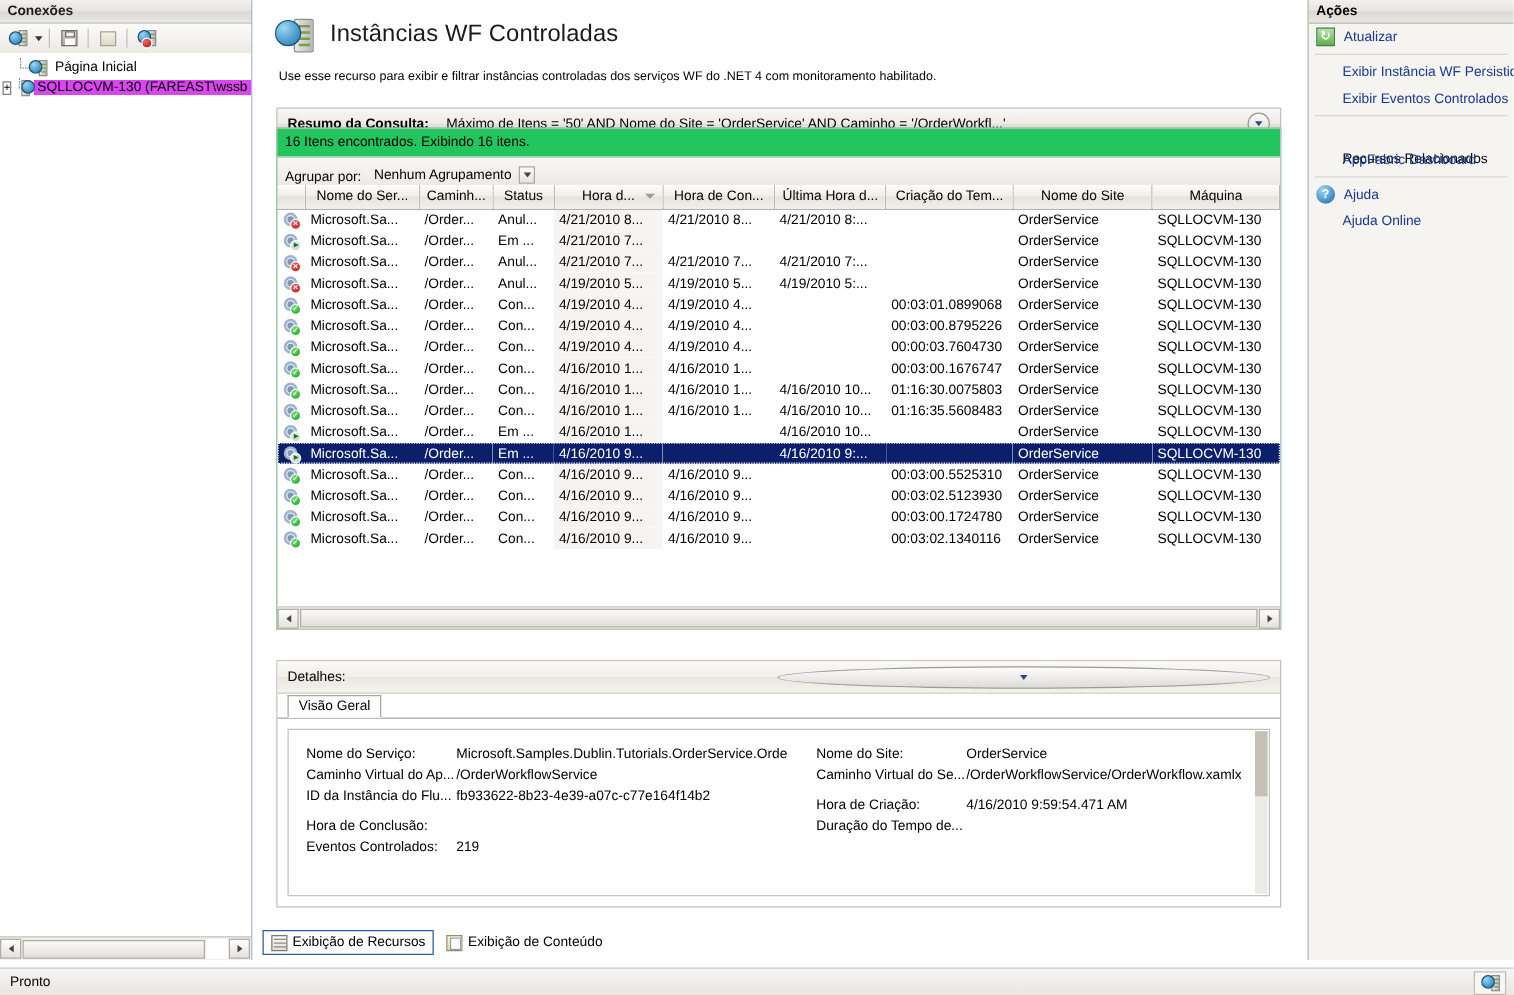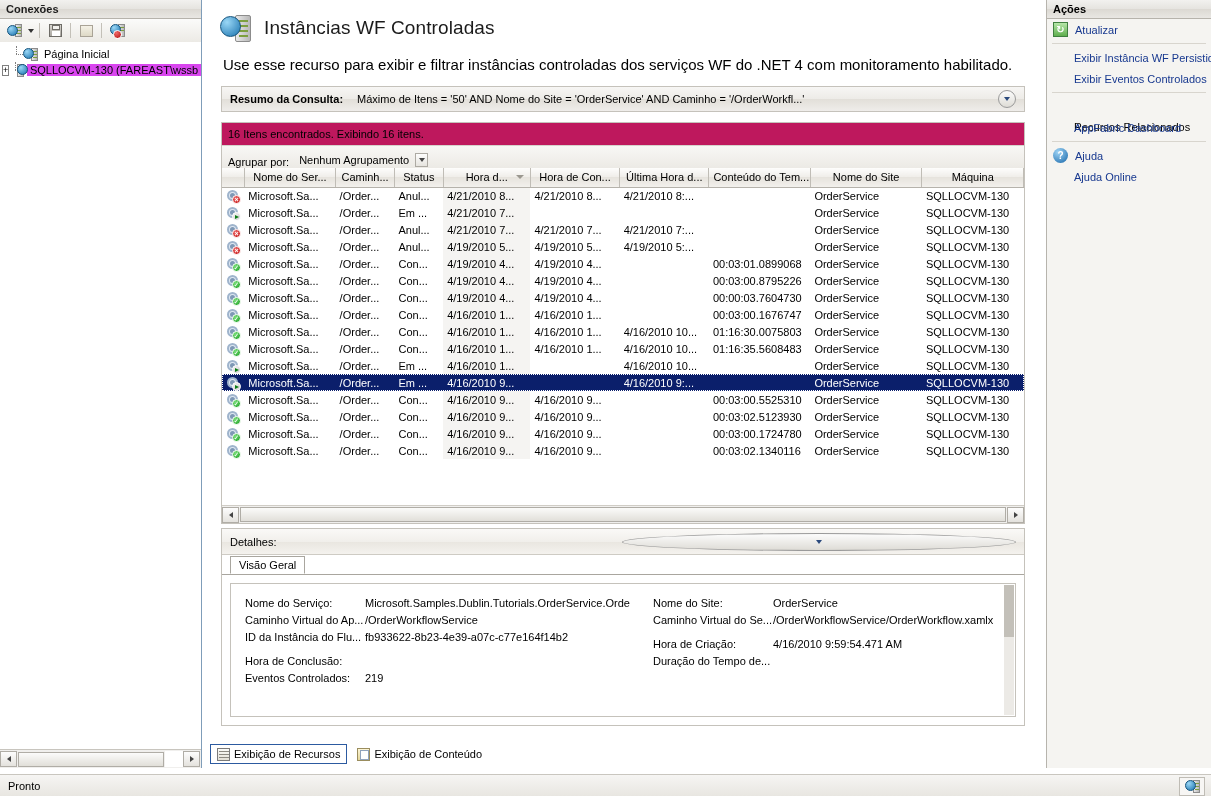--- a/index.html
+++ b/index.html
@@ -46,34 +46,34 @@
   .arr{width:0;height:0;}
   .arr-l{border-top:3px solid transparent;border-bottom:3px solid transparent;border-right:4px solid #444;}
   .arr-r{border-top:3px solid transparent;border-bottom:3px solid transparent;border-left:4px solid #444;}
   .arr-d{border-left:3px solid transparent;border-right:3px solid transparent;border-top:4px solid #444;}
 
   
   .center{position:absolute;left:202px;top:0;width:844px;height:768px;background:#fff;
     box-sizing:border-box;}
   .hdr{display:flex;align-items:center;padding:8px 0 0 14px;height:40px;}
   .hdr h1{margin:0 0 0 12px;font-size:19px;font-weight:normal;color:#1b1b1b;letter-spacing:.1px;}
-  .hdr-desc{padding:8px 0 0 21px;font-size:15px;color:#000;}
+  .hdr-desc{padding:8px 0 0 21px;font-size:10px;color:#000;}
 
   .qsum{position:absolute;left:221px;top:86px;width:804px;height:26px;
     background:linear-gradient(to bottom,#f7f6f4 0%,#edebe7 50%,#e2dfd9 51%,#efedea 100%);
     border:1px solid #c5c2bb;box-sizing:border-box;display:flex;align-items:center;padding:0 8px;}
   .qsum b{font-weight:bold;margin-right:14px;}
   .qsum .txt{flex:1;white-space:nowrap;overflow:hidden;}
   .chev{width:16px;height:16px;border-radius:50%;border:1px solid #9a9a9a;
     background:linear-gradient(to bottom,#fcfcfc,#dedcd6);display:flex;align-items:center;
     justify-content:center;flex:none;}
   .chev .arr-d{border-top-color:#2b4a7d;}
 
-  .grid-box{position:absolute;left:221px;top:122px;width:804px;height:402px;
-    border:1px solid #c5c2bb;box-sizing:border-box;background:#be185d;}
+  .grid-box{position:absolute;left:221px;top:102px;width:804px;height:402px;
+    border:1px solid #c5c2bb;box-sizing:border-box;background:#22c55e;}
   .found{height:22px;line-height:22px;padding-left:6px;font-size:11px;}
   .groupbar{height:22px;background:linear-gradient(to bottom,#f8f7f5,#eceae5);
     border-top:1px solid #d6d3cc;border-bottom:1px solid #c9c6bf;
     display:flex;align-items:flex-end;padding-left:6px;gap:6px;}
   .combo{display:flex;align-items:center;gap:6px;padding:1px 2px 1px 4px;}
   .combo .cbtn{width:13px;height:14px;background:linear-gradient(to bottom,#fdfdfd,#e6e4df);
     border:1px solid #adaaa3;display:flex;align-items:center;justify-content:center;box-sizing:border-box;}
 
   table.grid{border-collapse:collapse;table-layout:fixed;width:100%;font-size:11px;}
   table.grid th{
@@ -305,21 +305,21 @@
           </colgroup>
         <thead>
             <tr id="grid-head">
               <th></th>
               <th>Nome do Ser...</th>
               <th>Caminh...</th>
               <th>Status</th>
               <th>Hora d...<span class="sortic"></span></th>
               <th>Hora de Con...</th>
               <th>Última Hora d...</th>
-              <th>Conteúdo do Tem...</th>
+              <th>Criação do Tem...</th>
               <th>Nome do Site</th>
               <th>Máquina</th>
             </tr>
           </thead>
         <tbody id="grid-body">
             <tr class="row">
               <td><span class="gear"><span class="g1"></span><span class="g2"></span><span class="badge err">×</span></span></td>
               <td>Microsoft.Sa...</td>
               <td>/Order...</td>
               <td>Anul...</td>

